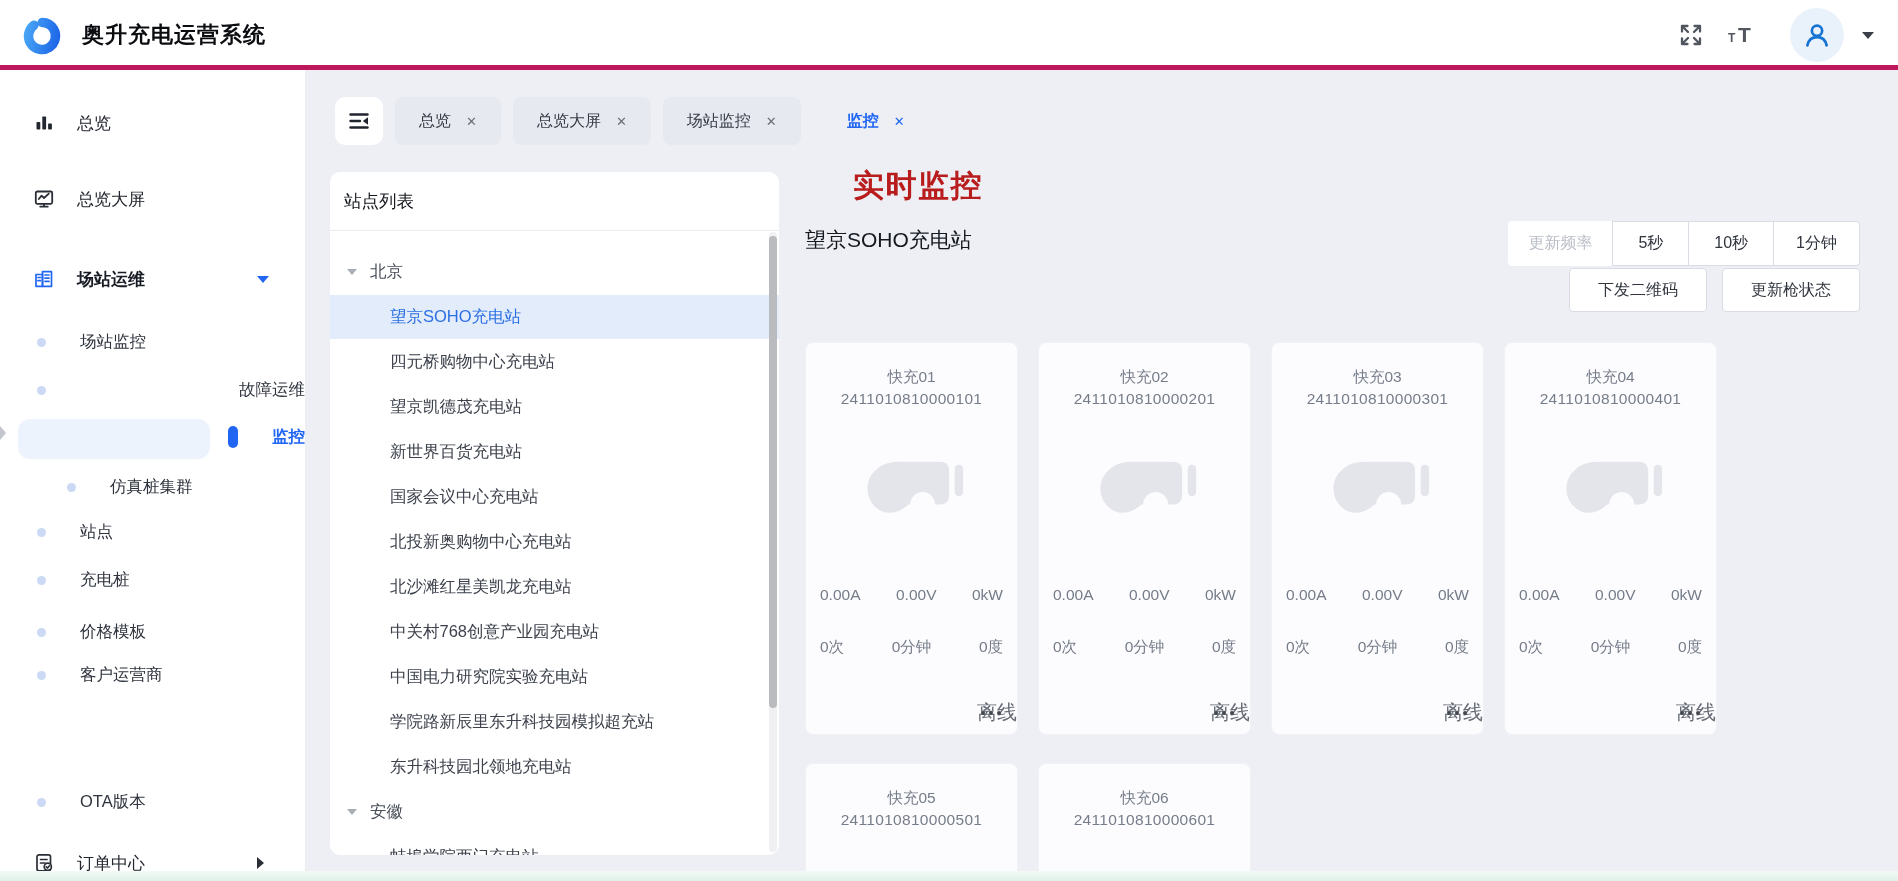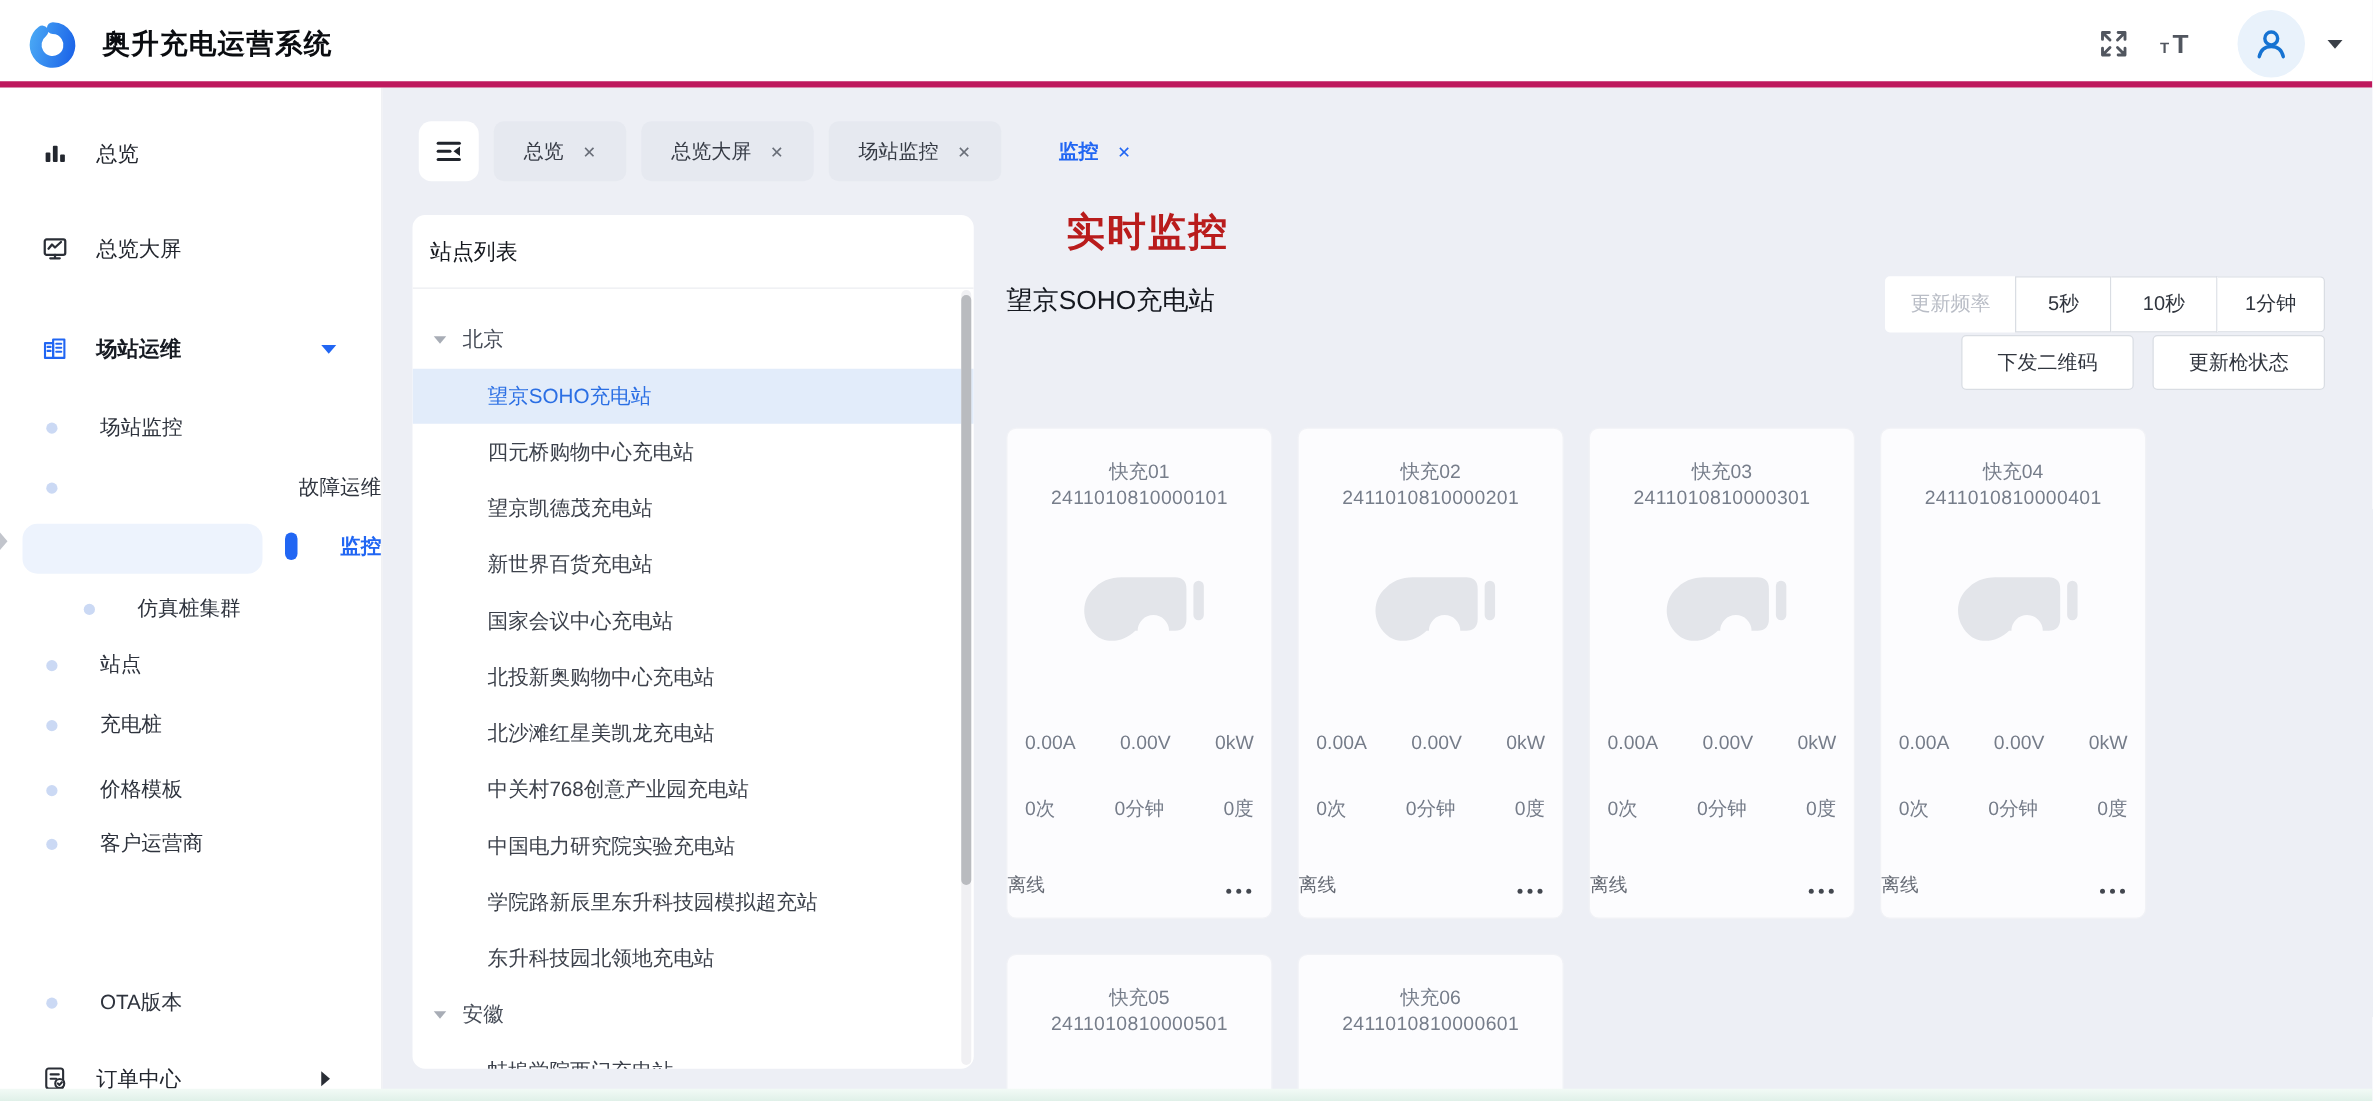--- a/index.html
+++ b/index.html
@@ -71,21 +71,21 @@
 
   
   .cards { position:absolute; left:805px; top:342px; width:913px; display:grid; grid-template-columns:repeat(4,213px); gap:28px 20px; }
   .card { position:relative; width:213px; height:393px; background:#fcfcfe; border:1px solid #f1f2f6; border-radius:8px; }
   .c-name { position:absolute; left:0; top:24px; width:100%; text-align:center; font-size:15.5px; color:#767d8a; }
   .c-code { position:absolute; left:0; top:47px; width:100%; text-align:center; font-size:15.5px; color:#767d8a; letter-spacing:0.3px; }
   .c-icon { position:absolute; left:0; top:112px; width:100%; display:flex; justify-content:center; }
   .c-row { position:absolute; left:0; width:100%; display:flex; justify-content:space-between; padding:0 14px; font-size:15.5px; color:#757c89; }
   .c-row.r1 { top:243px;align-items:flex-end; }
   .c-row.r2 { top:294px; }
-  .c-status { position:absolute; left:0; top:356px; width:100%; text-align:left; font-size:15px; color:#666b75; }
+  .c-status { position:absolute; left:0; top:356px; width:100%; text-align:right; font-size:20px; color:#666b75; }
   .c-dots { position:absolute; right:16px; top:368px; display:flex; gap:4px; cursor:pointer; }
   .c-dots i { width:4px; height:4px; border-radius:50%; background:#43474f; }
 
   .bottom-strip { position:absolute; left:0; bottom:0; width:1898px; height:10px; background:linear-gradient(180deg,#f2faf6,#dff0e8); z-index:50; }
 </style>
 </head>
 <body>
 
 <div class="page">
 

